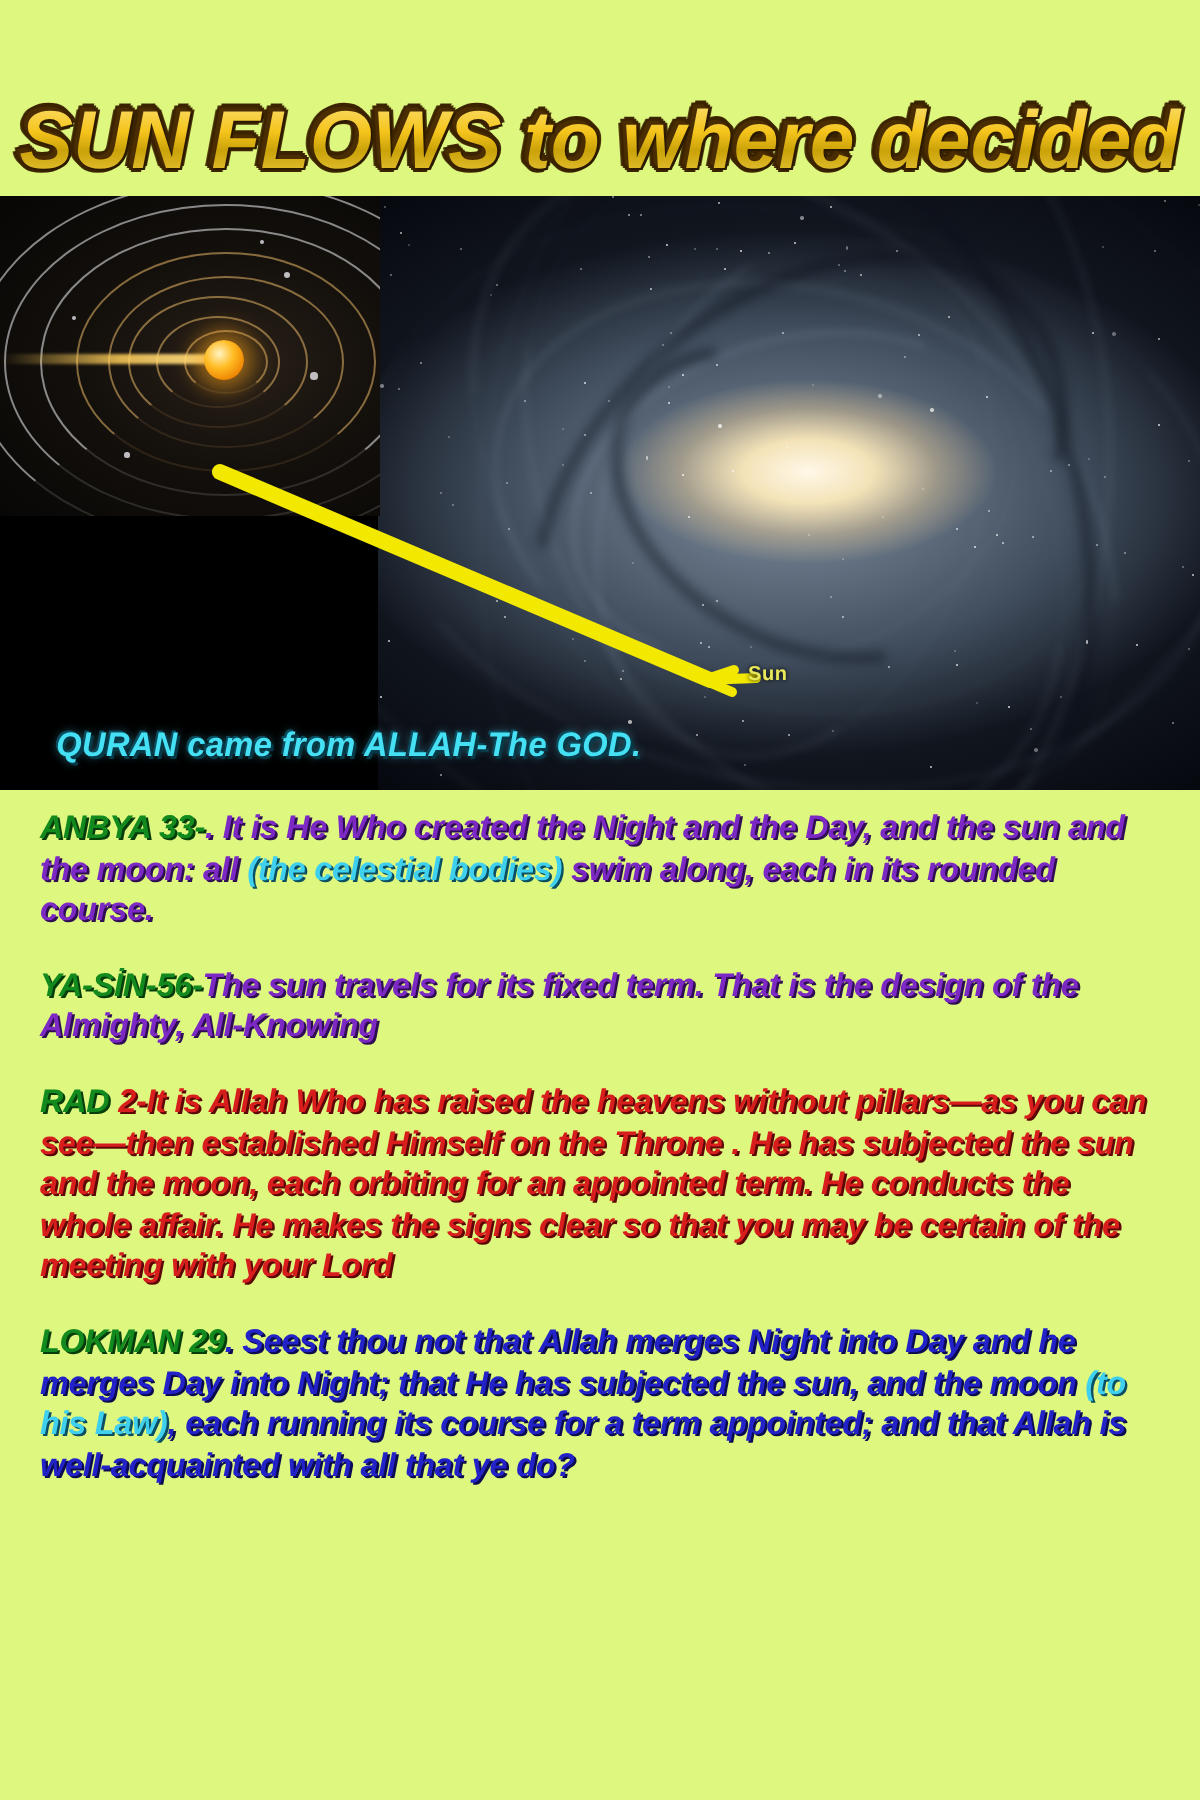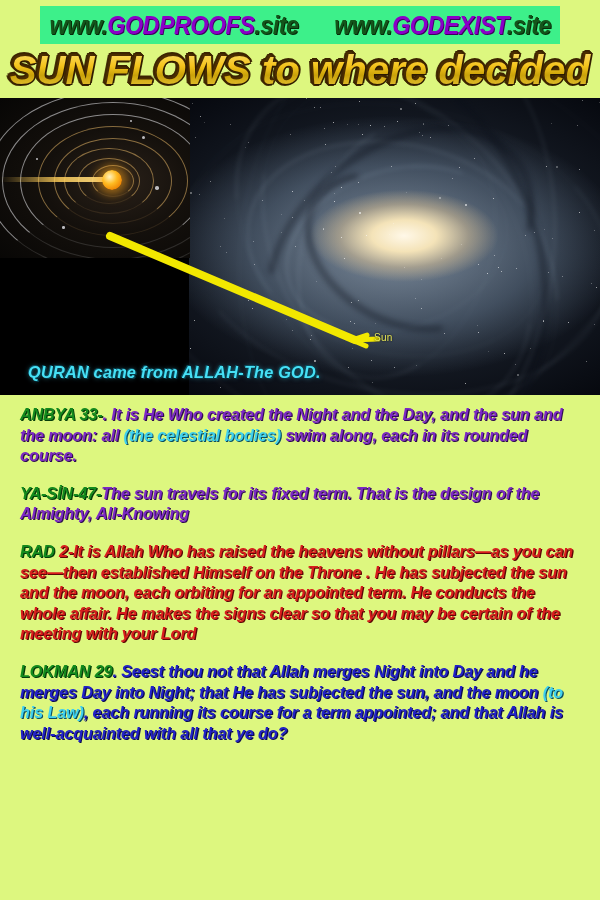--- a/index.html
+++ b/index.html
@@ -101,21 +101,21 @@
     background:linear-gradient(90deg, rgba(255,196,60,0) 0%, rgba(255,206,90,.85) 55%, rgba(255,226,140,.95) 100%);
     filter:blur(.7px);
   }
   .ipix{position:absolute;background:#cfcfd4;border-radius:50%;opacity:.9;}
 
   
   .pointer{position:absolute;left:0;top:0;width:600px;height:297px;}
 
   .sunlabel{
     position:absolute;left:374px;top:332px;
-    font-size:10px;font-weight:normal;color:#e8e85a;
+    font-size:10px;font-weight:bold;color:#e8e85a;
     text-shadow:0 0 2px #000;letter-spacing:.3px;
   }
 
   
   .quran{
     position:absolute;left:22px;top:363px;
     font-size:17px;font-weight:bold;font-style:italic;color:#46e0f5;
     white-space:nowrap;letter-spacing:.2px;
     text-shadow:1.4px 1.4px 0 #063a48, -1px -1px 0 #0a4c5e, 0 0 5px rgba(90,230,255,.5);
     transform:scaleX(.96);
@@ -149,28 +149,20 @@
   }
   .f-www{color:#14541b;text-shadow:1px 1px 0 #062a08;}
   .f-mid{color:#e01414;text-shadow:1px 1px 0 #5d0000;}
   .f-tld{color:#14541b;text-shadow:1px 1px 0 #062a08;}
 </style>
 </head>
 <body>
 
 <div class="page">
 
-  <div class="url-banner">
-    <span class="url">
-      <span class="u-www">www.</span><span class="u-mid">GODPROOFS</span><span class="u-tld">.site</span>
-    </span>
-    <span class="url">
-      <span class="u-www">www.</span><span class="u-mid">GODEXIST</span><span class="u-tld">.site</span>
-    </span>
-  </div>
 
   <div class="title">SUN  FLOWS  to where decided</div>
 
   <div class="imgwrap">
 
     <div class="galaxy">
       <div class="halo"></div>
       <div id="armhost">
           <div class="arm" style="width: 224px; height: 156px; margin-left: -112px; margin-top: -78px; transform: rotate(-18deg); opacity: 0.4;"></div>
           <div class="arm" style="width: 300px; height: 208px; margin-left: -150px; margin-top: -104px; transform: rotate(12deg); opacity: 0.34;"></div>
@@ -351,21 +343,21 @@
   <div class="sunlabel">Sun</div>
 
   <div class="quran">QURAN   came  from  ALLAH-The GOD.</div>
 
   <div class="verses">
     <div class="verse">
       <span class="ref">ANBYA 33-</span><span class="v-purple">. It is He Who created the Night and the Day, and the sun and the moon: all </span><span class="hl-cyan">(the celestial bodies)</span><span class="v-purple"> swim along, each in its rounded course.</span>
     </div>
 
     <div class="verse">
-      <span class="ref">YA-SİN-47-</span><span class="v-purple">The sun travels for its fixed term. That is the design of the Almighty, All-Knowing</span>
+      <span class="ref">YA-SİN-56-</span><span class="v-purple">The sun travels for its fixed term. That is the design of the Almighty, All-Knowing</span>
     </div>
 
     <div class="verse">
       <span class="ref">RAD</span><span class="v-red"> 2-It is Allah Who has raised the heavens without pillars—as you can see—then established Himself on the Throne . He has subjected the sun and the moon, each orbiting for an appointed term. He conducts the whole affair. He makes the signs clear so that you may be certain of the meeting with your Lord</span>
     </div>
 
     <div class="verse">
       <span class="ref">LOKMAN 29</span><span class="v-blue">. Seest thou not that Allah merges Night into Day and he merges Day into Night; that He has subjected the sun, and the moon </span><span class="hl-cyan">(to his Law)</span><span class="v-blue">, each running its course for a term appointed; and that Allah is well-acquainted with all that ye do?</span>
     </div>
   </div>

